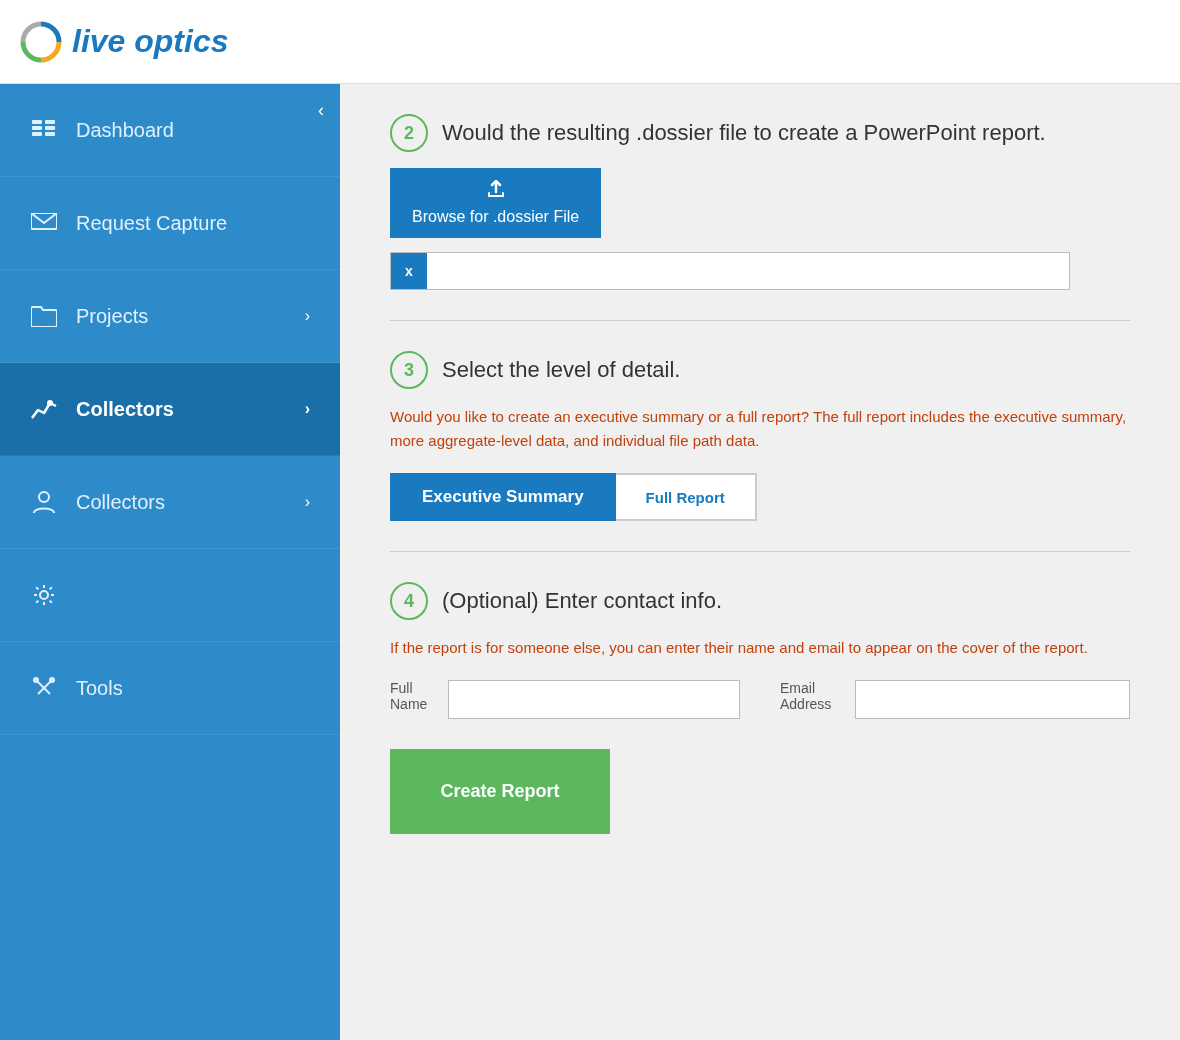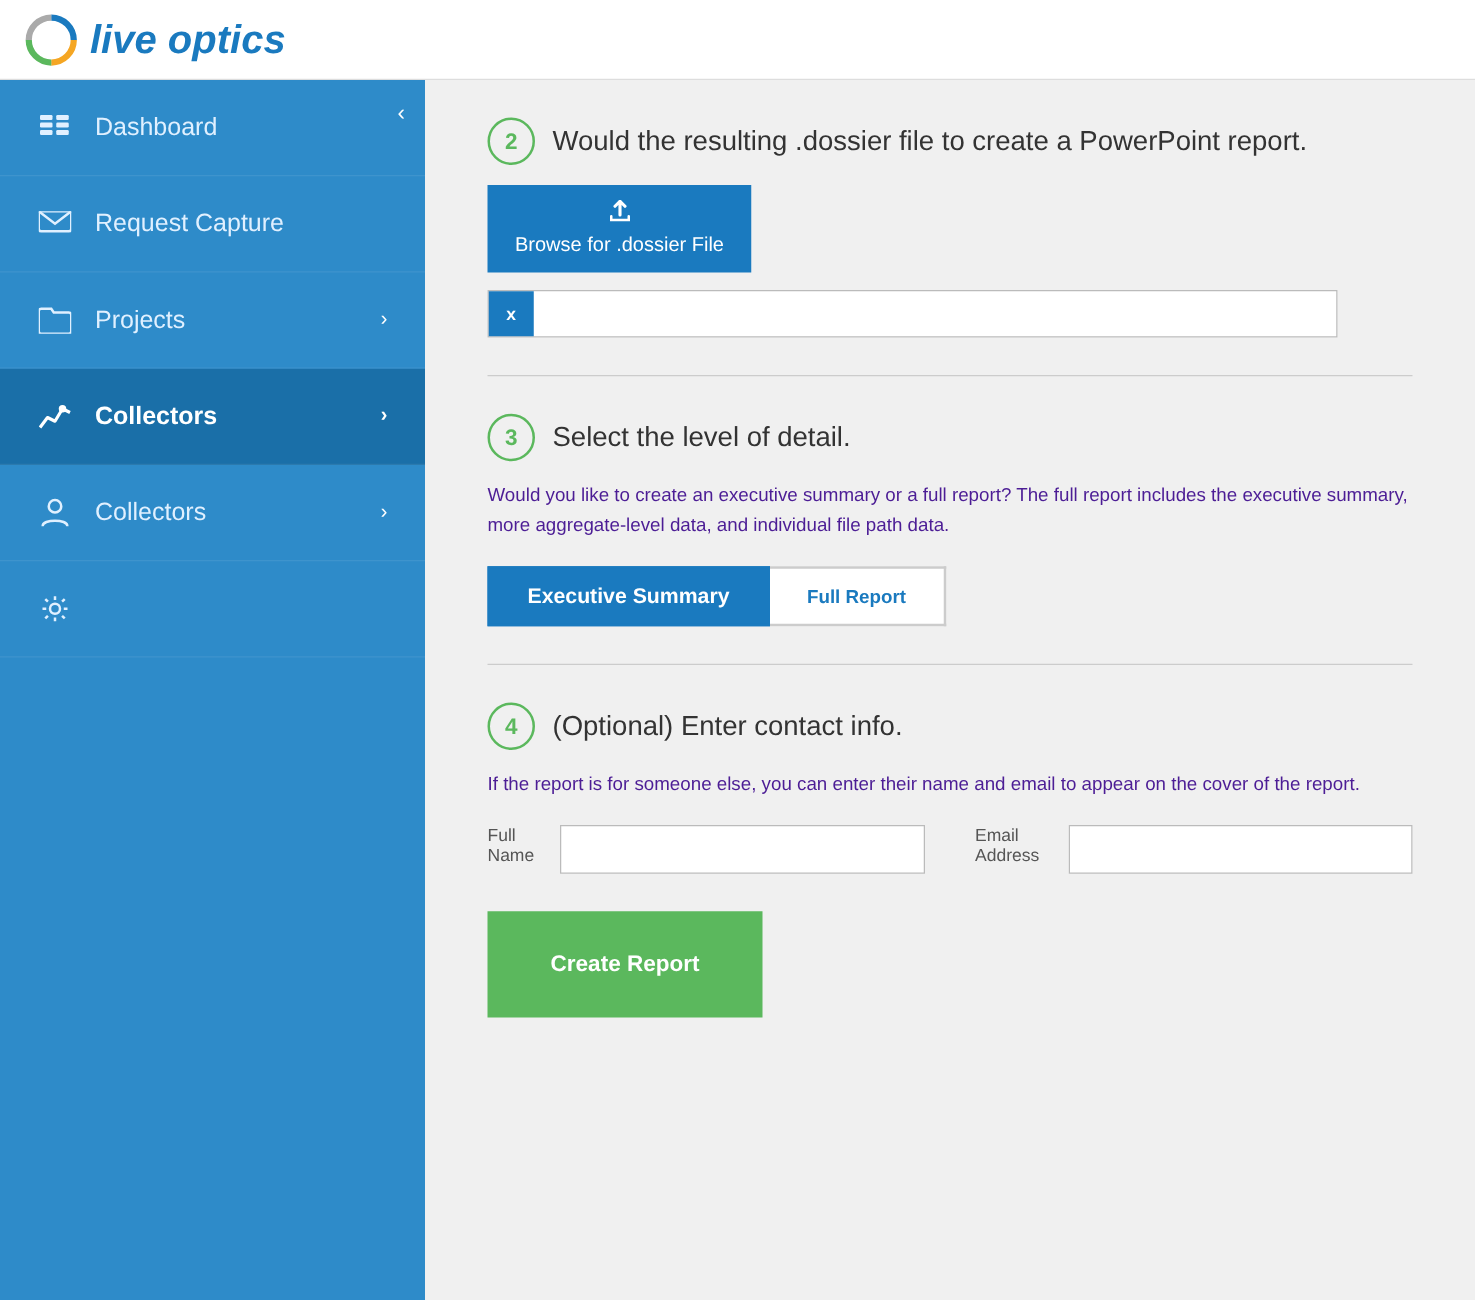--- a/index.html
+++ b/index.html
@@ -1,21 +1,21 @@
 <!DOCTYPE html>
 <html><head>
   <meta charset="utf-8">
   <style>
     * { box-sizing: border-box; margin: 0; padding: 0; }
     body { font-family: 'Segoe UI', Arial, sans-serif; background: #f0f0f0; width: 1180px; min-height: 1040px; display: flex; flex-direction: column; }
 
     
     .header {
       background: #fff;
-      height: 64px;
+      height: 84px;
       display: flex;
       align-items: center;
       padding: 0 20px;
       border-bottom: 1px solid #ddd;
       flex-shrink: 0;
     }
     .logo-container {
       display: flex;
       align-items: center;
       gap: 10px;
@@ -53,21 +53,21 @@
       color: #fff;
       font-size: 18px;
       cursor: pointer;
       background: none;
       border: none;
     }
     .sidebar-item {
       display: flex;
       align-items: center;
       padding: 0 30px;
-      height: 77px;
+      height: 93px;
       color: #e0f0ff;
       font-size: 20px;
       cursor: pointer;
       gap: 18px;
       border-bottom: 1px solid rgba(255,255,255,0.08);
       text-decoration: none;
     }
     .sidebar-item.active {
       background: #1a6fa8;
       color: #fff;
@@ -121,21 +121,21 @@
       flex-shrink: 0;
     }
     .step-title {
       font-size: 22px;
       color: #333;
       font-weight: 400;
     }
 
     .step-description {
       font-size: 15px;
-      color: #4c1d95;
+      color: #c2410c;
       line-height: 1.6;
       margin-bottom: 20px;
     }
 
     
     .browse-btn {
       background: #1a7abf;
       color: #fff;
       border: none;
       padding: 12px 22px;
@@ -336,20 +336,31 @@
 
     <div class="sidebar-item">
       <span class="sidebar-icon">
         <svg width="24" height="24" viewBox="0 0 24 24" fill="none" stroke="currentColor" stroke-width="2">
           <circle cx="12" cy="12" r="4"></circle>
           <path d="M12 2 L12 5 M12 19 L12 22 M2 12 L5 12 M19 12 L22 12 M4.22 4.22 L6.34 6.34 M17.66 17.66 L19.78 19.78 M19.78 4.22 L17.66 6.34 M6.34 17.66 L4.22 19.78"></path>
         </svg>
       </span>
     </div>
 
+    <div class="sidebar-item">
+      <span class="sidebar-icon">
+        <svg width="24" height="24" viewBox="0 0 24 24" fill="none" stroke="currentColor" stroke-width="2">
+          <line x1="3" y1="3" x2="18" y2="18"></line>
+          <line x1="6" y1="18" x2="21" y2="3"></line>
+          <circle cx="4" cy="4" r="2"></circle>
+          <circle cx="20" cy="4" r="2"></circle>
+        </svg>
+      </span>
+      <span class="sidebar-label">Tools</span>
+    </div>
   </nav>
 
   <main class="content">
 
     <section class="section">
       <div class="step-header">
         <div class="step-number">2</div>
         <span class="step-title">Would the resulting .dossier file to create a PowerPoint report.</span>
       </div>
 

